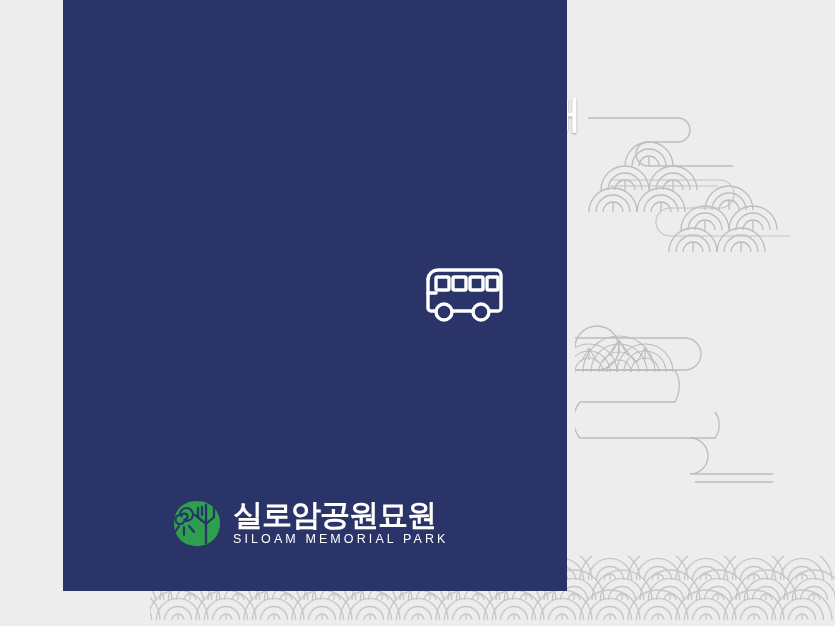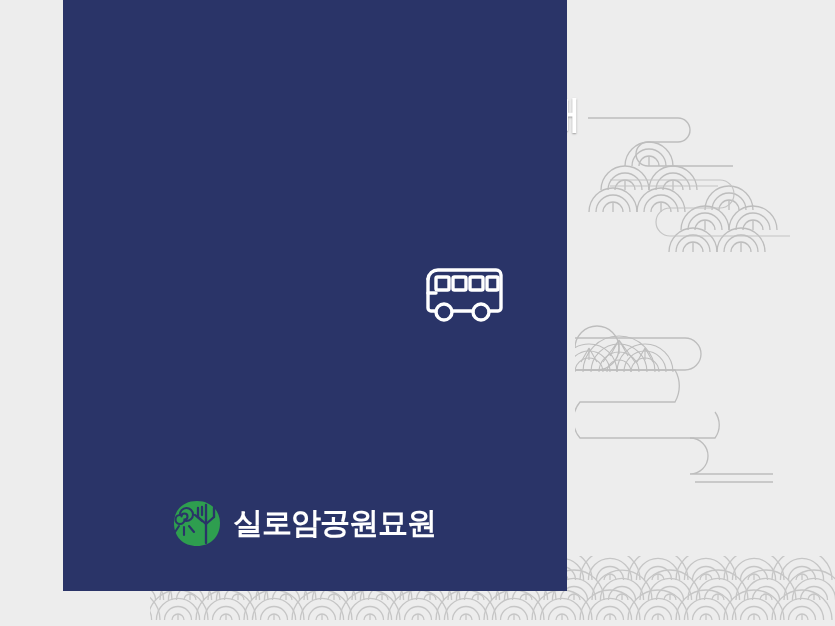--- a/index.html
+++ b/index.html
@@ -489,16 +489,17 @@
       </g>
       <g stroke="#2a3468" stroke-width="2.3" fill="none" stroke-linecap="round">
         <path d="M36 46 V23"></path>
         <path d="M36 27 l-8 -7 M36 27 l8 -7"></path>
         <path d="M28 20 V11 M36 23 V8 M44 20 V11"></path>
         <path d="M32 24 l-7 -6 M32 18 V10"></path>
       </g>
     </svg>
     <div id="logo-text">
       <div id="logo-name-ko">실로암공원묘원</div>
+      <div id="logo-name-en">SILOAM MEMORIAL PARK</div>
     </div>
   </div>
 
 </div>
 
 </body></html>

